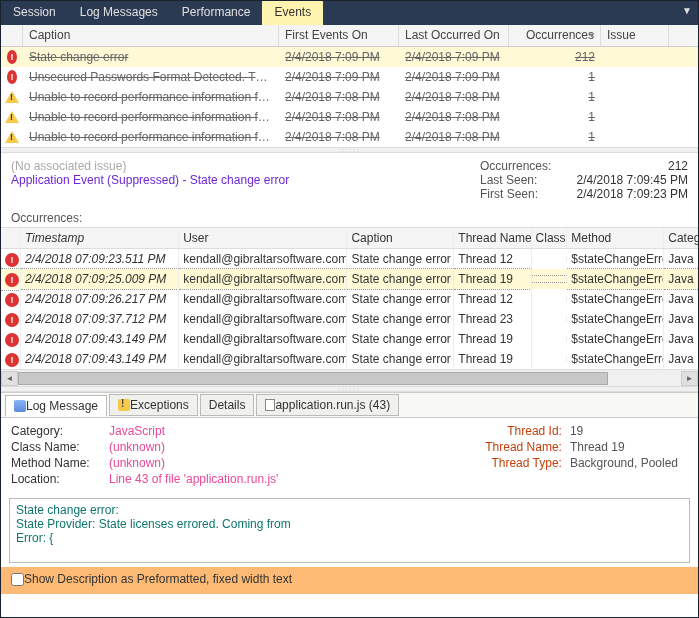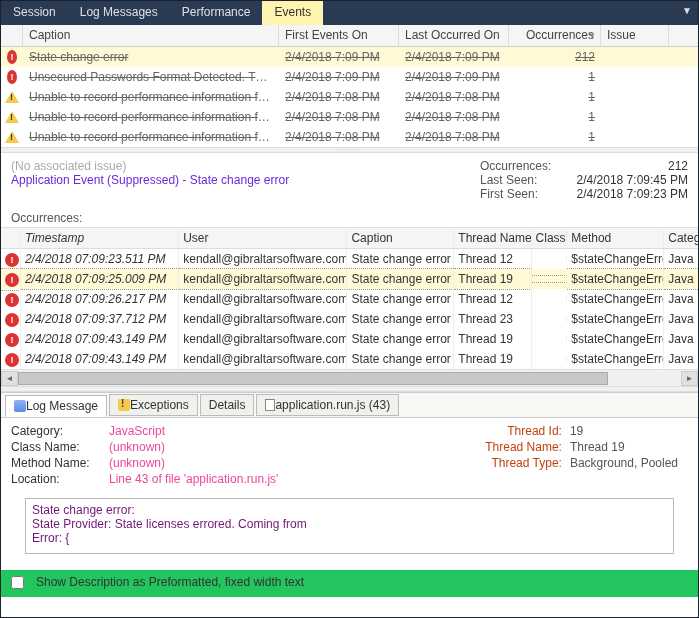--- a/index.html
+++ b/index.html
@@ -52,22 +52,22 @@
 .mi-log { background: linear-gradient(#8ab4f8,#5b8de0); border-radius: 2px; }
 .mi-exc { background: #f7c948; border-radius: 2px; position: relative; }
 .mi-exc::after { content:"!"; position:absolute; left:3px; top:-1px; font-size:10px; font-weight:bold; color:#444;}
 .mi-file { border: 1px solid #888; background: #fff; width: 10px; height: 12px; position: relative; }
 .detail-panel { background: #fff; padding: 6px 10px; }
 .detail-flex { display: flex; gap: 40px; }
 .detail-col1 .kv, .detail-col2 .kv { display: flex; gap: 8px; margin-bottom: 2px; }
 .detail-col1 .k { width: 90px; color: #333; } .detail-col1 .v { color: #ec4899; }
 .detail-col2 .k { width: 90px; color: #c2410c; text-align: right; } .detail-col2 .v { color: #555; }
 .link { color: #2060c0; cursor: pointer; }
-.desc-box { margin: 4px 24px; border: 1px solid #bbb; background: #fff; padding: 4px 6px; color: #701a75; height: 56px; overflow: hidden; }
-.bottom-check { padding: 5px 10px 8px; display: flex; align-items: center; gap: 12px; background: #22c55e; margin-top: 12px; }
+.desc-box { margin: 4px 8px; border: 1px solid #bbb; background: #fff; padding: 4px 6px; color: #0f766e; height: 65px; overflow: hidden; }
+.bottom-check { padding: 5px 10px 8px; display: flex; align-items: center; gap: 0; background: #fdba74; }
 .bottom-check input { width: 13px; height: 13px; }
 </style>
 </head>
 <body>
 
 <div class="tabs-top">
   <div class="tab">Session</div>
   <div class="tab">Log Messages</div>
   <div class="tab">Performance</div>
   <div class="tab active">Events</div>

